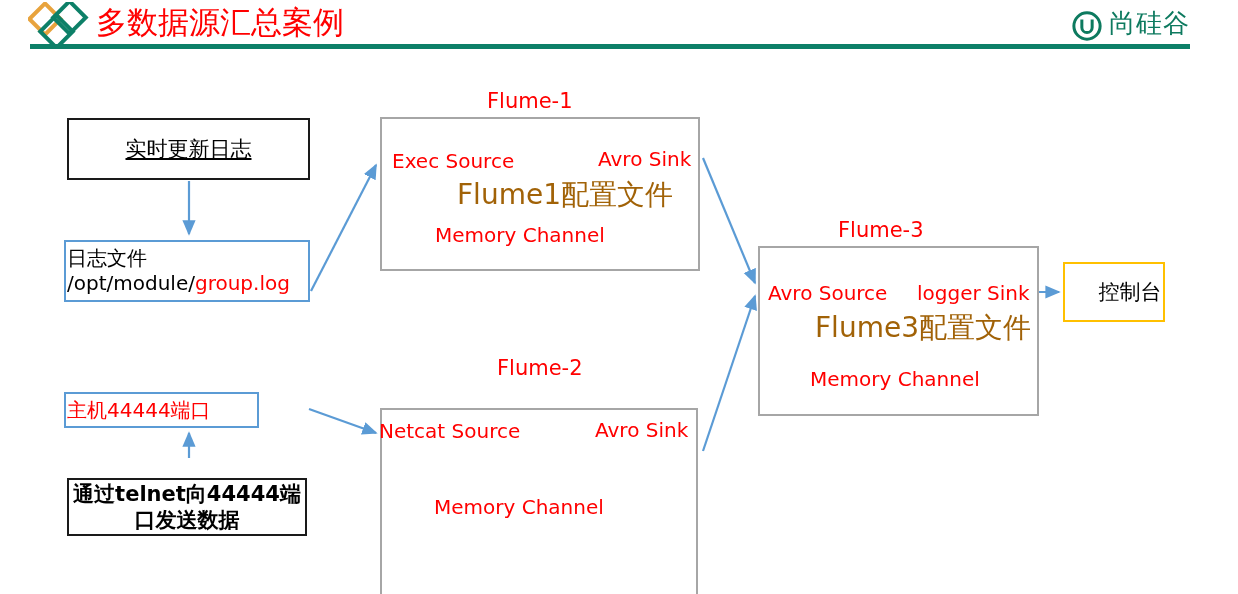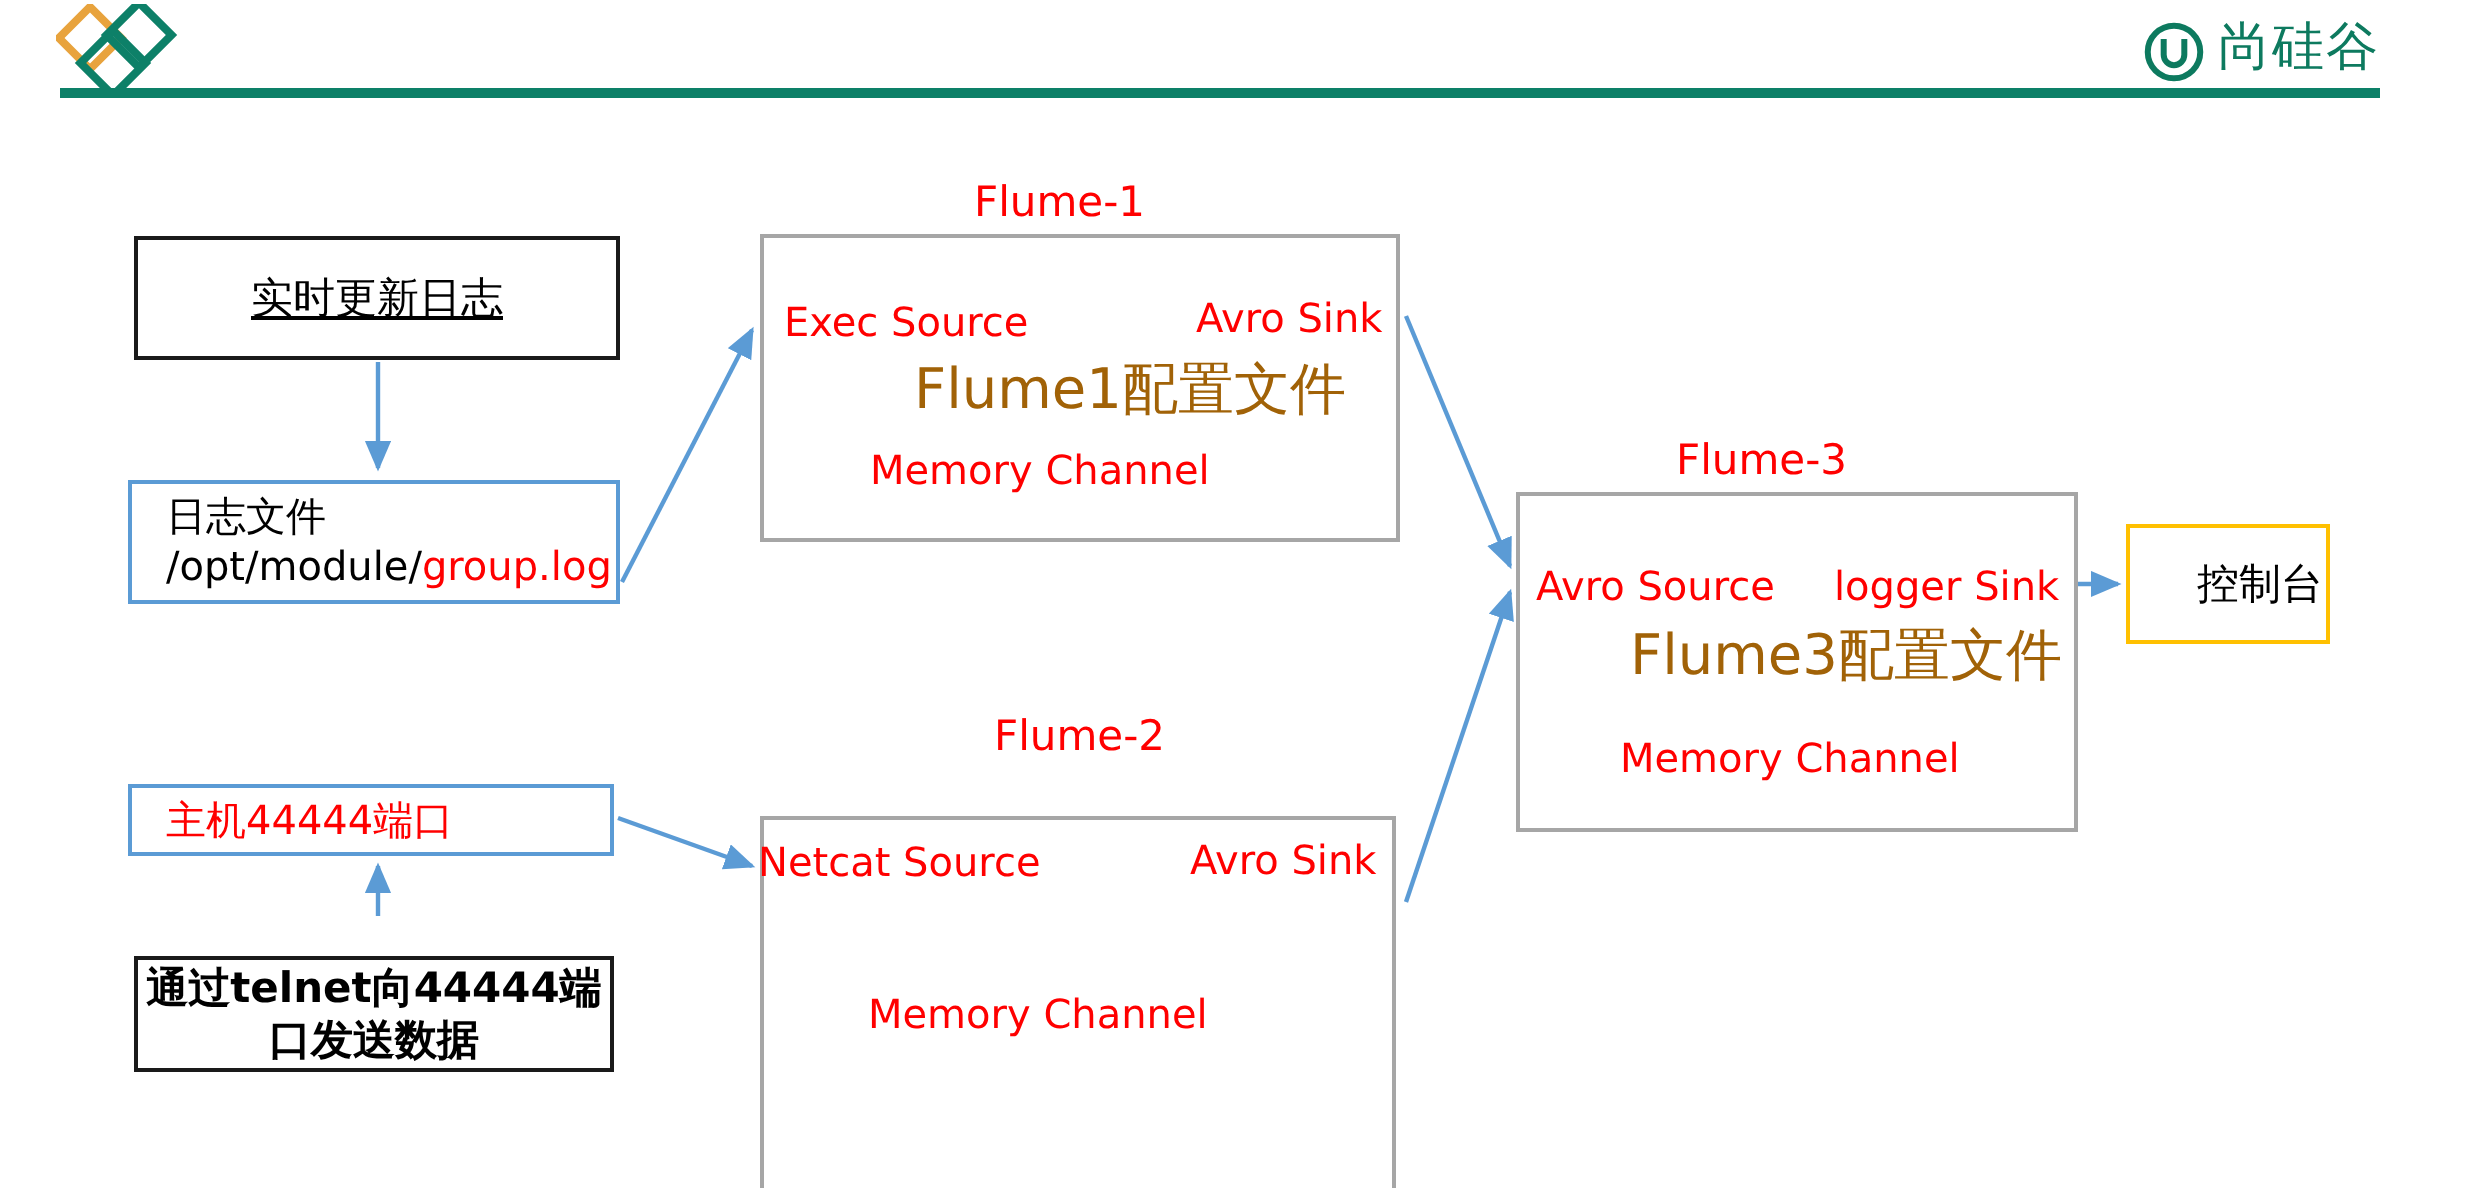--- a/index.html
+++ b/index.html
@@ -85,28 +85,28 @@
     flex-direction: column;
     justify-content: center;
     font-family: "DejaVu Sans", "Liberation Sans", sans-serif;
   }
   .node-black  { border: 2px solid #1a1a1a; }
   .node-blue   { border: 2px solid #5b9bd5; }
   .node-orange { border: 2px solid #ffc000; padding-left: 32px; }
   .node-gray   { border: 2px solid #a6a6a6; }
 
   .ctext { text-align: center; font-size: 21px; color: #000000; line-height: 26px; }
-  .ltext { text-align: left;   font-size: 20px; color: #000000; line-height: 25px; padding-left: 17px; }
+  .ltext { text-align: left;   font-size: 20px; color: #000000; line-height: 25px; padding-left: 1px; }
 
   .red { color: #ff0000; }
 
   
   #box-realtime-log { left: 67px;  top: 60px;  width: 243px; height: 62px; text-decoration: underline; }
   #box-log-file     { left: 64px;  top: 182px; width: 246px; height: 62px; }
-  #box-host-port    { left: 64px;  top: 334px; width: 243px; height: 36px; justify-content: center; }
+  #box-host-port    { left: 64px;  top: 334px; width: 195px; height: 36px; justify-content: center; }
   #box-telnet       { left: 67px   ;top: 420px; width: 240px; height: 58px; font-weight: bold; }
   #box-console      { left: 1063px; top: 204px; width: 102px; height: 60px; }
 
   #box-flume1 { left: 380px; top: 59px;  width: 320px; height: 154px; }
   #box-flume2 { left: 380px; top: 350px; width: 318px; height: 193px; }
   #box-flume3 { left: 758px; top: 188px; width: 281px; height: 170px; }
 
   .flume-label {
     position: absolute;
     color: #ff0000;
@@ -156,20 +156,21 @@
 <div id="header">
 
   <svg id="logo-diamonds" viewBox="0 0 76 44">
     <g fill="none" stroke-width="4">
       <rect x="6" y="6" width="22" height="22" stroke="#e8a33d" transform="rotate(-45 17 17)"></rect>
       <rect x="30" y="4" width="23" height="23" stroke="#0d8068" transform="rotate(-45 41.5 15.5)"></rect>
       <rect x="17" y="18" width="23" height="23" stroke="#0d8068" transform="rotate(-45 28.5 29.5)"></rect>
     </g>
   </svg>
 
+  <div id="page-title">多数据源汇总案例</div>
 
   <div id="brand-logo">
     <svg id="brand-mark" viewBox="0 0 32 32">
       <circle cx="16" cy="16" r="14" fill="none" stroke="#0d7a5f" stroke-width="3.2"></circle>
       <path d="M10.5 9 L10.5 17.5 A5.5 5.5 0 0 0 21.5 17.5 L21.5 9" fill="none" stroke="#0d7a5f" stroke-width="3.2" stroke-linecap="butt"></path>
     </svg>
     <div id="brand-text">尚硅谷</div>
   </div>
 
   <div id="header-rule"></div>

